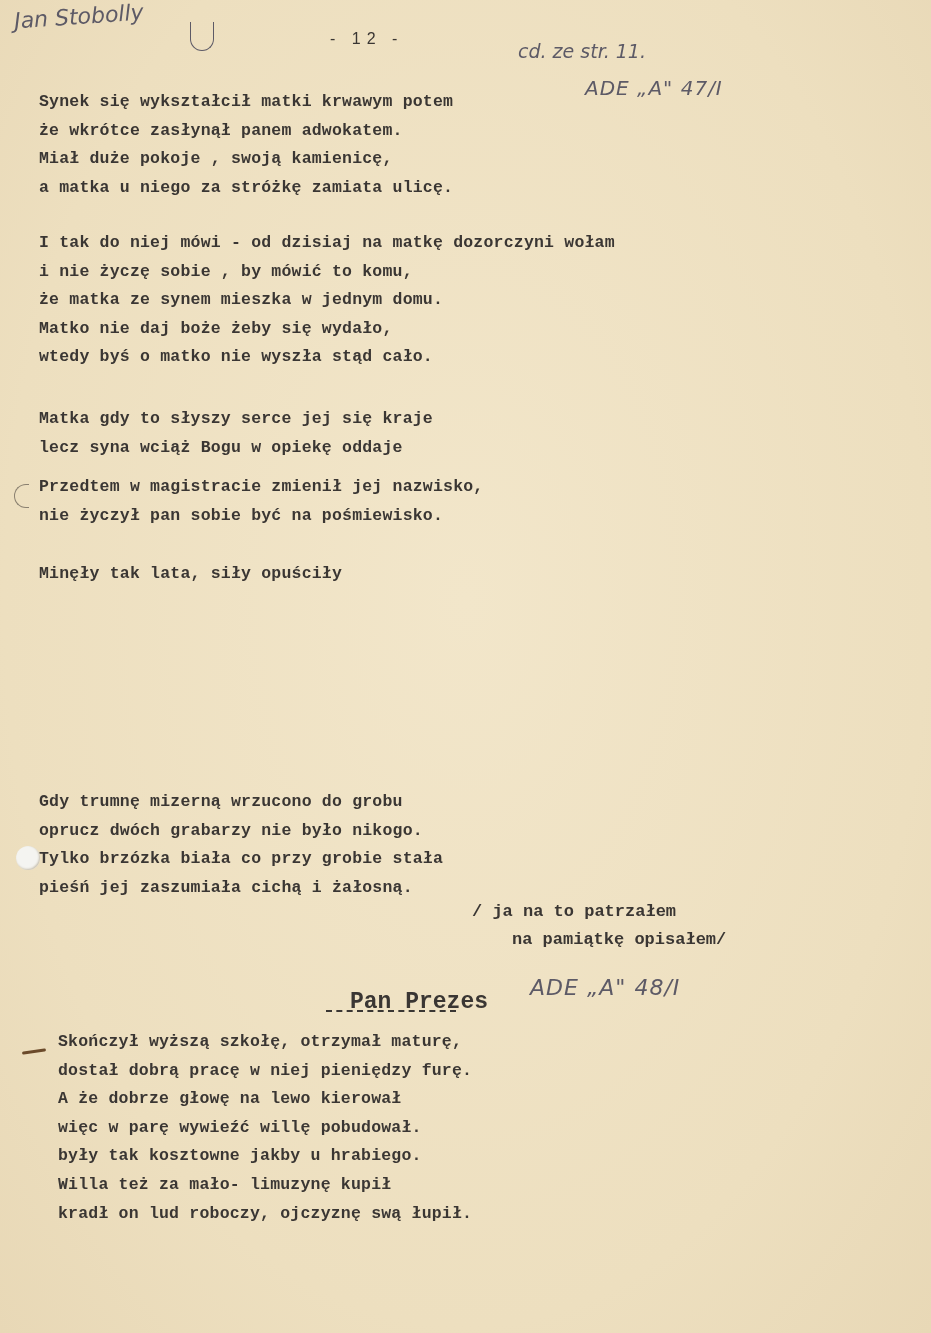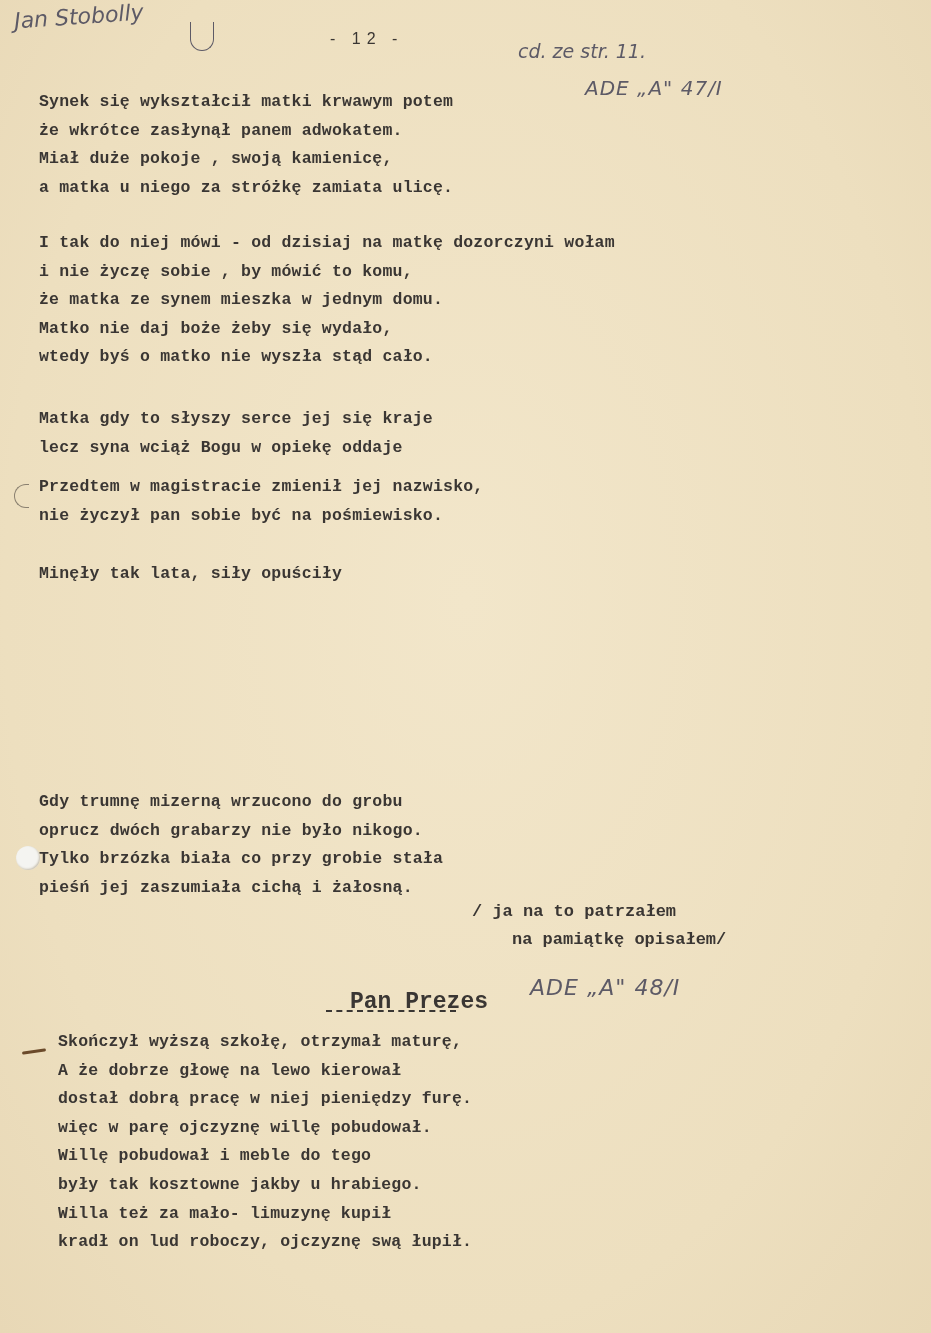--- a/index.html
+++ b/index.html
@@ -110,24 +110,23 @@
 
   <div class="closing" style="left:472px; top:902px">/ ja na to patrzałem</div>
   <div class="closing" style="left:512px; top:930px">na pamiątkę opisałem/</div>
 
   <div class="title">Pan Prezes</div>
   <div class="title-under"></div>
   <div class="hand sig2">ADE „A" 48/I</div>
 
   <div class="stanza" style="top:1028px; left:58px">
     <div class="line">Skończył wyższą szkołę, otrzymał maturę,</div>
+    <div class="line">dostał dobrą pracę w niej pieniędzy furę.</div>
     <div class="line">A że dobrze głowę na lewo kierował</div>
-    <div class="line">dostał dobrą pracę w niej pieniędzy furę.</div>
-    <div class="line">więc w parę ojczyznę willę pobudował.</div>
-    <div class="line">Willę pobudował i meble do tego</div>
+    <div class="line">więc w parę wywieźć willę pobudował.</div>
     <div class="line">były tak kosztowne jakby u hrabiego.</div>
     <div class="line">Willa też za mało- limuzynę kupił</div>
     <div class="line">kradł on lud roboczy, ojczyznę swą łupił.</div>
   </div>
 
   <div class="clip-mark"></div>
   <div class="hole"></div>
   <div class="pen-mark"></div>
 </div>
 

